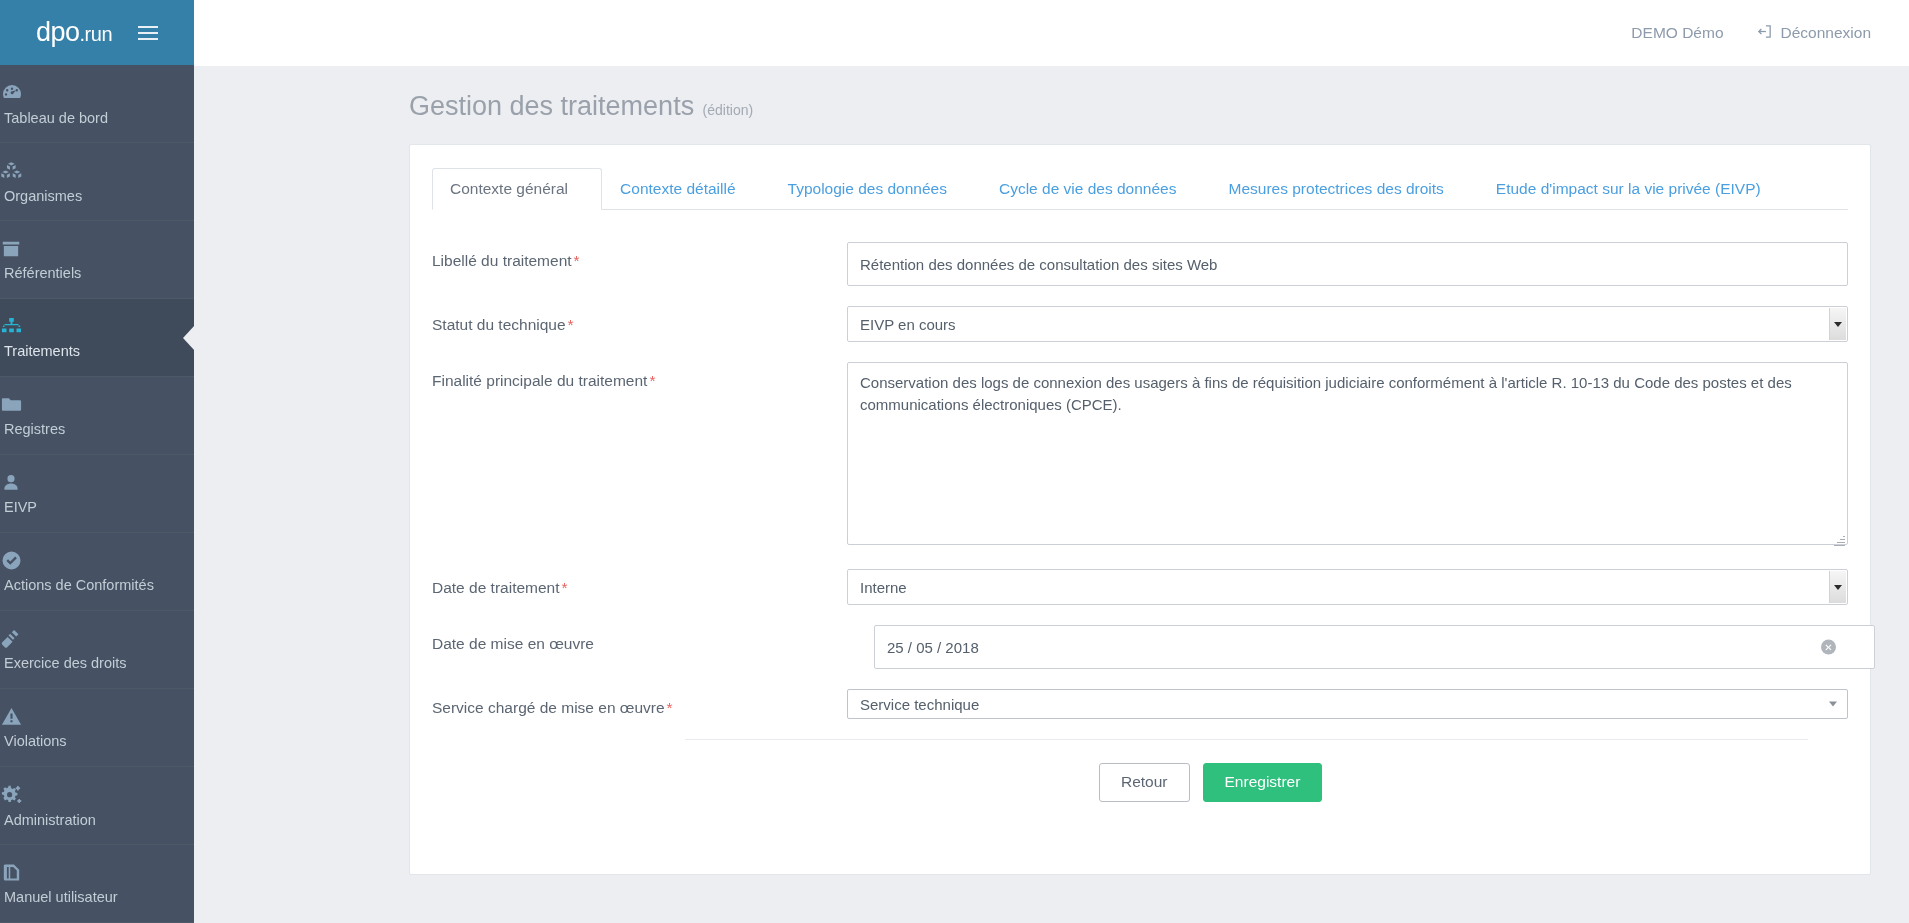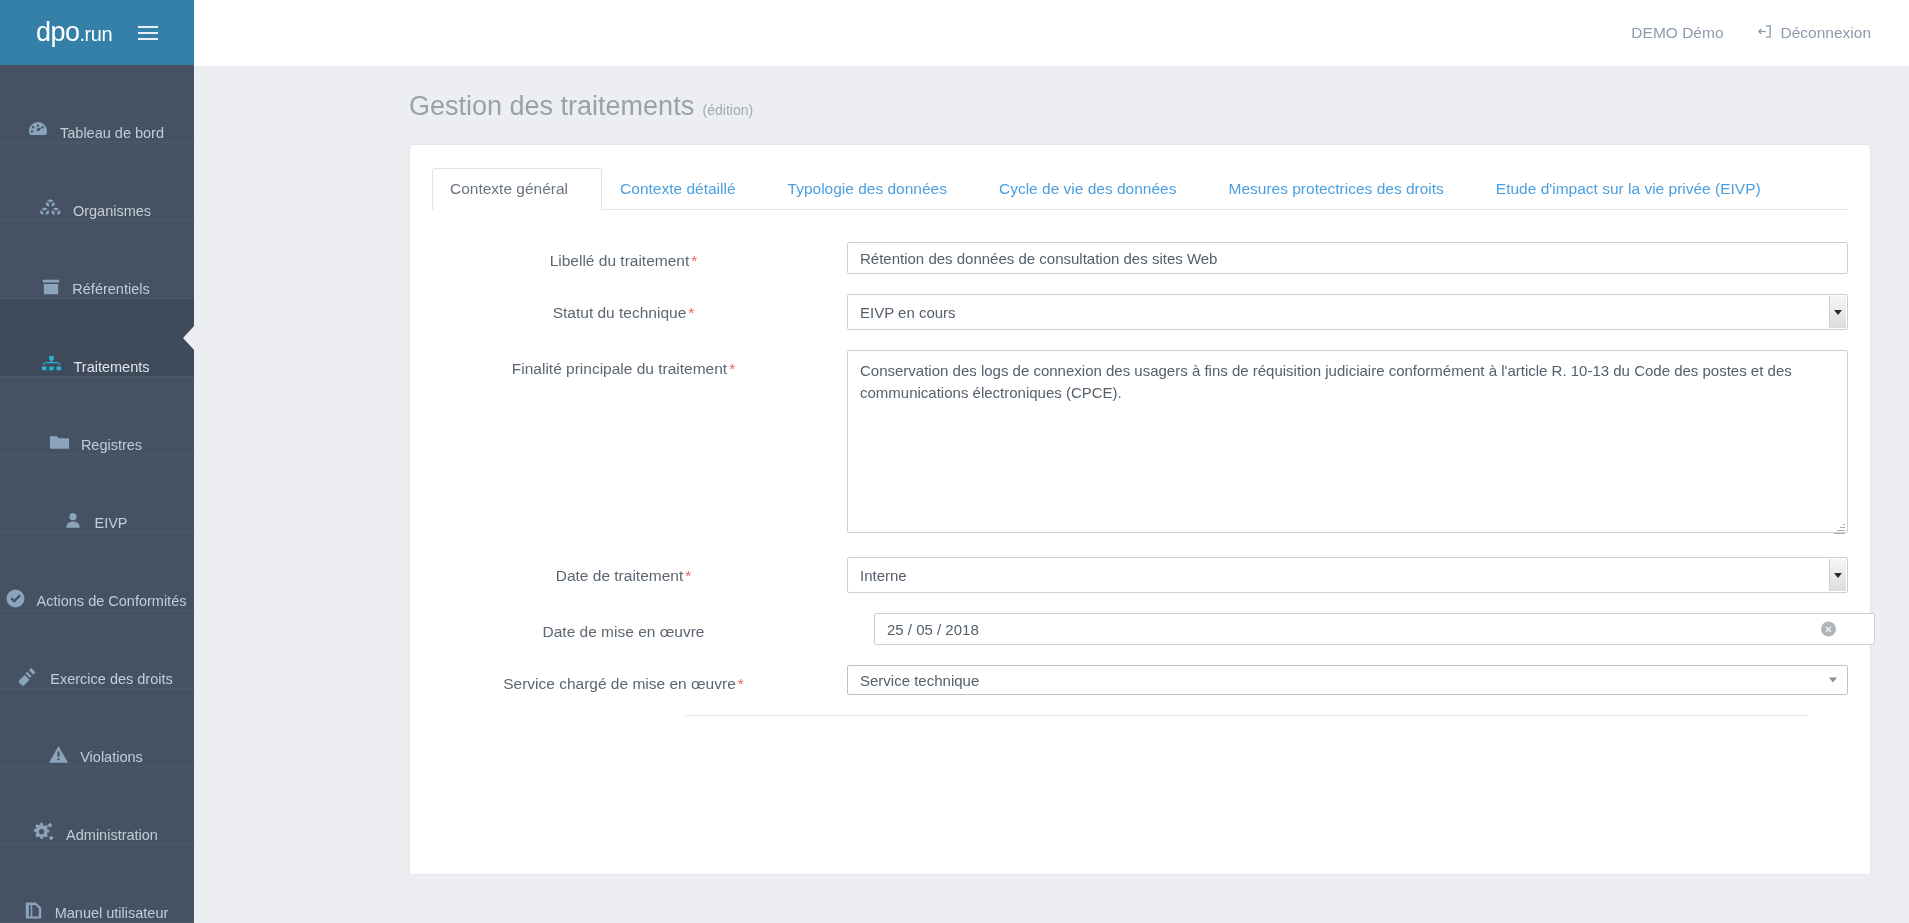--- a/index.html
+++ b/index.html
@@ -44,22 +44,22 @@
   .hamburger span {
     display: block; width: 20px; height: 2px; background: #e8f0f5;
   }
 
   .nav { display: flex; flex-direction: column; flex: 1 1 auto; }
   .nav-item {
     position: relative;
     height: 78px;
     border-bottom: 1px solid #4e5968;
     display: flex;
-    flex-direction: row;
-    align-items: flex-end;
+    flex-direction: column;
+    align-items: flex-start;
     justify-content: center;
     gap: 6px;
     cursor: pointer;
     text-decoration: none;
   }
   .nav-item .ico {
     color: #8aa4bb;
     display: block;
     line-height: 0;
   }
@@ -170,33 +170,33 @@
   
   .form { padding-top: 32px; }
   .row {
     display: flex;
     align-items: flex-start;
     margin-bottom: 20px;
   }
   .row .label {
     width: 415px;
     min-width: 415px;
-    text-align: center;
+    text-align: left;
     padding-right: 32px;
     font-size: 15.5px;
     color: #5c6672;
     padding-top: 9px;
     line-height: 1.3;
   }
   .req { color: #e8635e; margin-left: 2px; }
   .field { flex: 1 1 auto; min-width: 0; position: relative; max-width: 1165px; }
 
   .inp {
     width: 100%;
-    height: 32px;
+    height: 44px;
     border: 1px solid #ccd0d6;
     border-radius: 2px;
     padding: 0 12px;
     font-size: 15px;
     color: #55606c;
     font-family: "Liberation Sans", sans-serif;
     background: #ffffff;
     outline: none;
   }
   .ta {
@@ -546,18 +546,22 @@
             <div class="field">
               <div class="s2">
                 <span>Service technique</span>
                 <span class="caret"></span>
               </div>
             </div>
           </div>
 
           <div class="divider"></div>
 
+          <div class="actions">
+            <button type="button" class="btn btn-default">Retour</button>
+            <button type="button" class="btn btn-success">Enregistrer</button>
+          </div>
 
         </form>
       </div>
     </div>
   </section>
 </div>
 
 </body></html>

